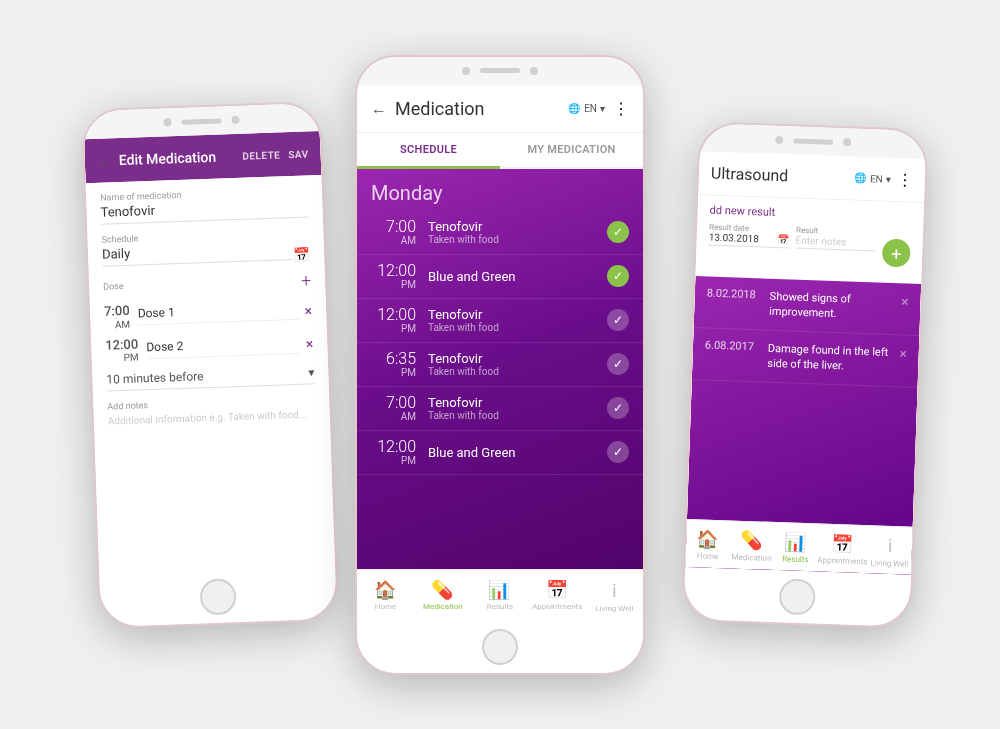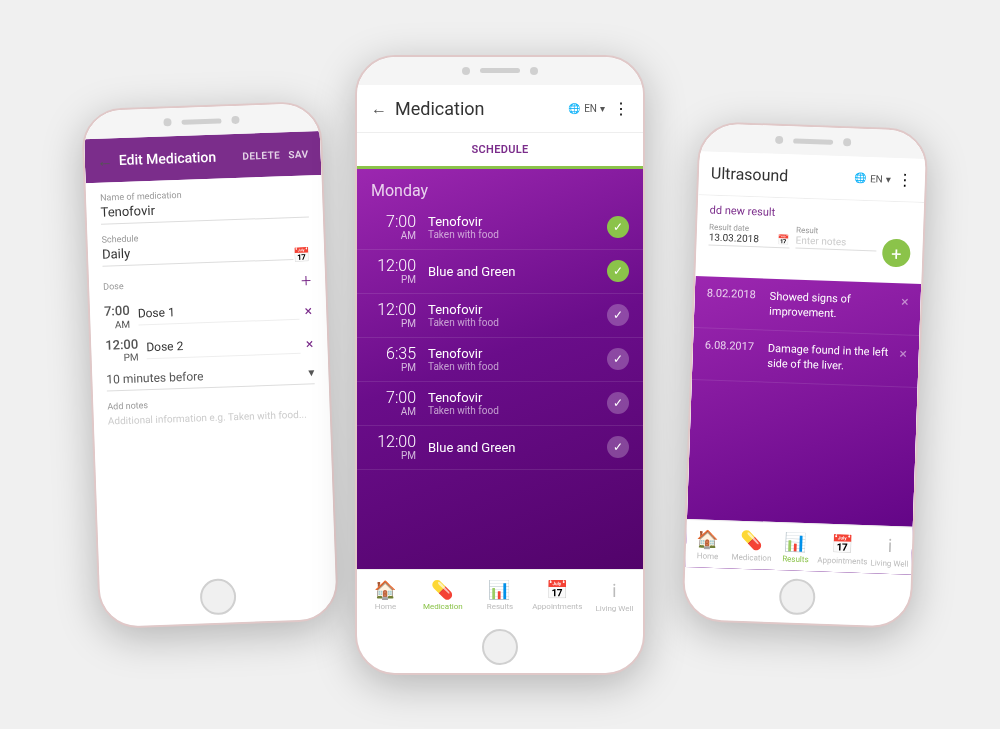--- a/index.html
+++ b/index.html
@@ -293,21 +293,21 @@
 
     .schedule-content {
       background: linear-gradient(160deg, #9c27b0 0%, #6a0d8a 40%, #4a0060 100%);
       height: calc(100% - 50px);
       overflow-y: auto;
       position: relative;
     }
 
     .day-header {
       padding: 12px 14px 6px;
-      font-size: 16px;
+      font-size: 20px;
       color: rgba(255,255,255,0.8);
       font-weight: 400;
     }
 
     .med-item {
       display: flex;
       align-items: center;
       padding: 8px 14px;
       border-bottom: 1px solid rgba(255,255,255,0.1);
     }
@@ -621,20 +621,21 @@
               <span>🌐</span>
               <span>EN</span>
               <span>▾</span>
             </div>
             <span>⋮</span>
           </div>
         </div>
 
         <div class="tab-bar">
           <div class="tab-item active">SCHEDULE</div>
+          <div class="tab-item">MY MEDICATION</div>
         </div>
 
         <div class="schedule-content">
 
           <div class="day-header">Monday</div>
 
           <div class="med-item">
             <div class="med-time">
               <div class="t-big">7:00</div>
               <div class="t-ampm">AM</div>

